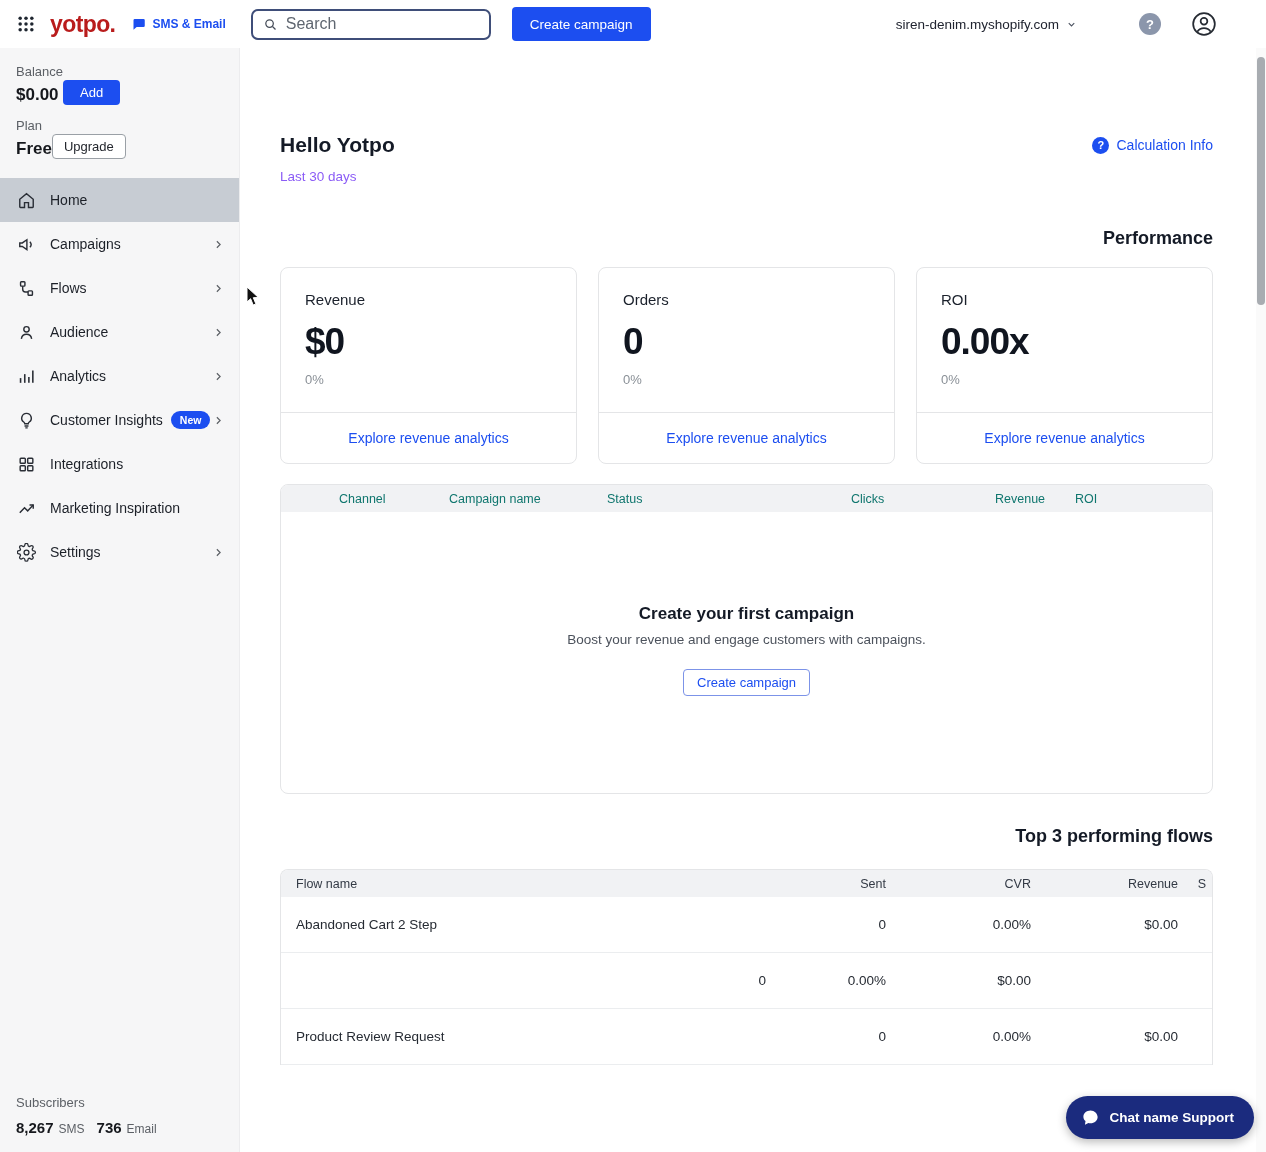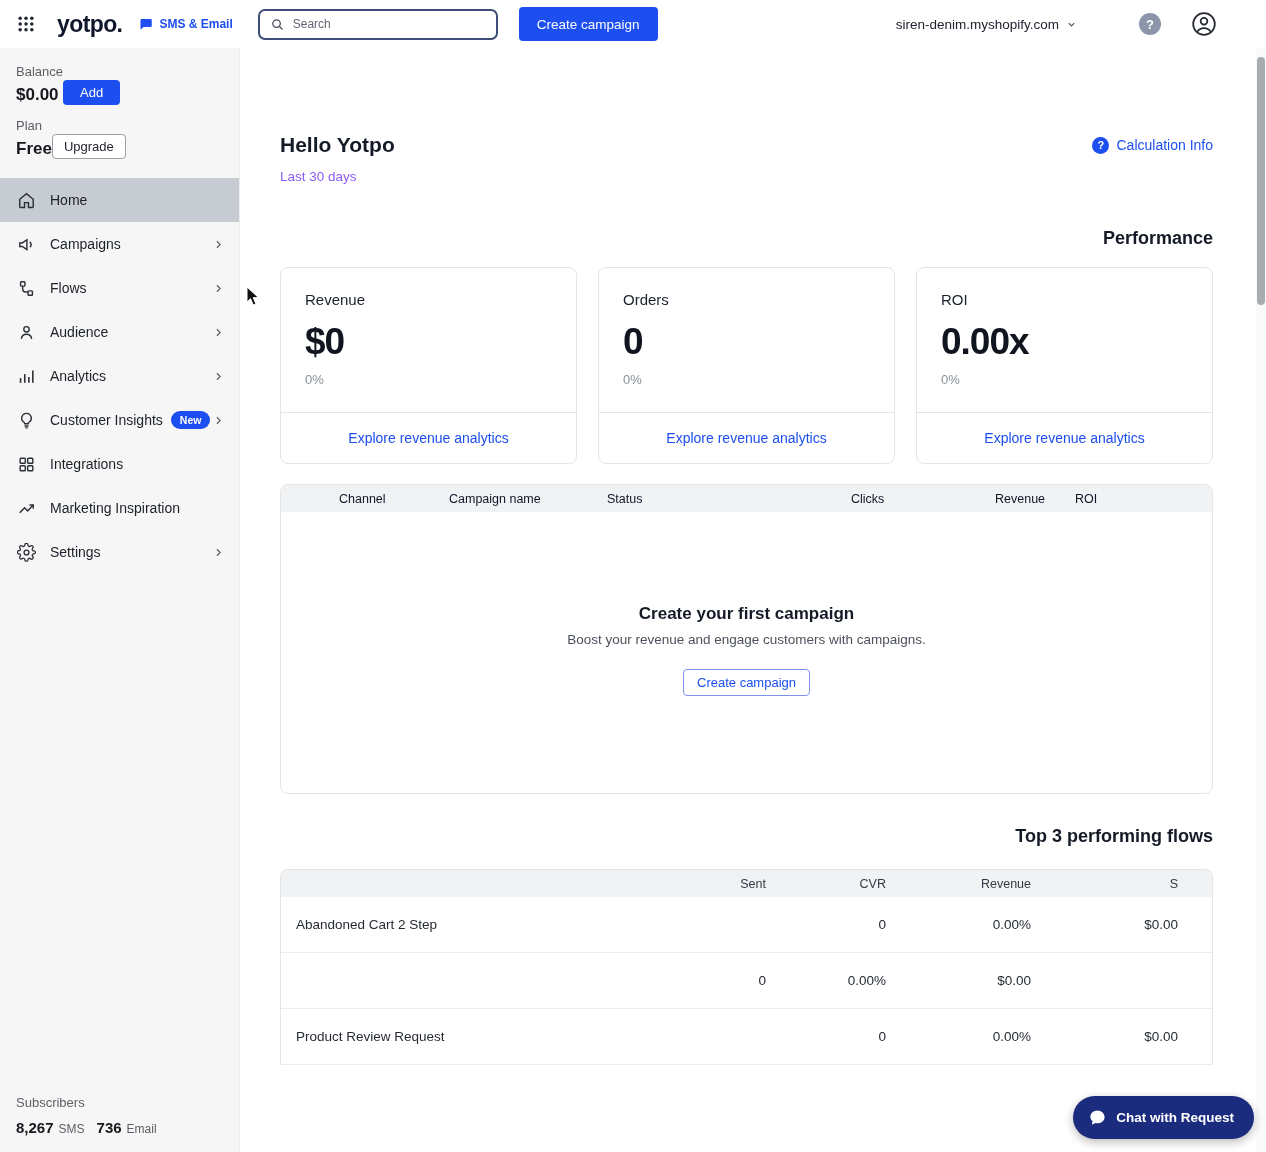--- a/index.html
+++ b/index.html
@@ -9,24 +9,24 @@
     background: #fff;
     color: #1a2130;
     position: relative;
     overflow: hidden;
   }
   svg { display:block; }
 
   
   .header { position:absolute; top:0; left:0; width:1266px; height:48px; background:#fff; display:flex; align-items:center; z-index:20; }
   .apps-btn { width:36px; height:36px; margin-left:8px; display:flex; align-items:center; justify-content:center; border-radius:6px; cursor:pointer; color:#1f2630; }
-  .logo { font-size:23px; font-weight:bold; color:#0f172a; margin-left:13px; letter-spacing:-0.6px; }
+  .logo { font-size:23px; font-weight:bold; color:#b91c1c; margin-left:6px; letter-spacing:-0.6px; }
   .product-badge { display:flex; align-items:center; gap:6px; margin-left:16px; color:#1c4ef0; font-weight:bold; font-size:12px; cursor:default; }
   .search-wrap { margin-left:25px; width:240px; height:31px; border:2px solid #3f4e79; border-radius:7px; display:flex; align-items:center; padding:0 10px; gap:8px; background:#fff; }
-  .search-wrap input { border:none; outline:none; font-size:12px; width:100%; color:#ec4899; background:transparent; font-family:"Liberation Sans",sans-serif; }
+  .search-wrap input { border:none; outline:none; font-size:16px; width:100%; color:#ec4899; background:transparent; font-family:"Liberation Sans",sans-serif; }
   .search-wrap input::placeholder { color:#5f6670; }
   .create-btn { margin-left:21px; height:34px; padding:0 18px; background:#1c4ef0; color:#fff; border:none; border-radius:4px; font-size:13.5px; cursor:pointer; font-family:"Liberation Sans",sans-serif; }
   .header-right { margin-left:auto; display:flex; align-items:center; margin-right:49px; }
   .store { display:flex; align-items:center; gap:7px; font-size:13.5px; color:#202430; cursor:pointer; }
   .help-circle { width:22px; height:22px; border-radius:50%; background:#8b96ab; color:#fff; font-weight:bold; display:flex; align-items:center; justify-content:center; font-size:13px; margin-left:62px; cursor:pointer; }
   .avatar { margin-left:30px; color:#262b33; cursor:pointer; }
 
   
   .sidebar { position:absolute; top:48px; left:0; width:240px; bottom:0; background:#f6f6f7; border-right:1px solid #ececee; display:flex; flex-direction:column; z-index:10; }
   .wallet { padding:16px 16px 4px; }
@@ -61,21 +61,21 @@
   .card { flex:1; border:1px solid #e4e5e7; border-radius:8px; background:#fff; }
   .card-top { padding:23px 24px 0; height:144px; }
   .card-title { font-size:15px; color:#1b212c; }
   .card-value { font-size:37px; font-weight:bold; color:#10151f; margin-top:13px; letter-spacing:-1px; }
   .card-pct { font-size:13px; color:#8a9097; margin-top:9px; }
   .card-bottom { border-top:1px solid #e4e5e7; height:51px; display:flex; align-items:center; justify-content:center; }
   .card-link { color:#1c4ef0; font-size:14px; cursor:pointer; }
 
   .campaigns-title { margin-top:30px; }
   .table-box { margin-top:20px; border:1px solid #e4e5e7; border-radius:8px; overflow:hidden; }
-  .camp-header { display:grid; grid-template-columns:110px 158px 244px 144px 80px 1fr; padding-left:58px; background:#f1f2f4; height:27px; align-items:center; font-size:12.5px; color:#0f172a; }
+  .camp-header { display:grid; grid-template-columns:110px 158px 244px 144px 80px 1fr; padding-left:58px; background:#f1f2f4; height:27px; align-items:center; font-size:12.5px; color:#0f766e; }
   .camp-empty { height:281px; display:flex; flex-direction:column; align-items:center; padding-top:92px; }
   .empty-title { font-size:17px; font-weight:bold; color:#141a26; }
   .empty-sub { font-size:13.5px; color:#4c525c; margin-top:8px; }
   .empty-btn { margin-top:22px; background:#fff; color:#1c4ef0; border:1px solid #7c93e8; border-radius:4px; font-size:13px; padding:5px 13px; cursor:pointer; font-family:"Liberation Sans",sans-serif; }
 
   .flows-title { margin-top:32px; }
   .flows-box { margin-top:22px; border:1px solid #e4e5e7; border-bottom:none; border-radius:8px 8px 0 0; overflow:hidden; }
   .flow-grid { display:grid; grid-template-columns:1fr 120px 145px 147px 28px; padding:0 6px 0 15px; align-items:center; }
   .flow-header { background:#f1f2f4; height:27px; font-size:12.5px; color:#333a45; }
   .flow-row { height:56px; border-bottom:1px solid #ebedef; font-size:13.5px; color:#262b33; background:#fff; }
@@ -360,20 +360,21 @@
       <div class="empty-title">Create your first campaign</div>
       <div class="empty-sub">Boost your revenue and engage customers with campaigns.</div>
       <button class="empty-btn">Create campaign</button>
     </div>
   </div>
 
   <div class="section-title flows-title">Top 3 performing flows</div>
 
   <div class="flows-box">
     <div class="flow-grid flow-header">
+      <span>Flow name</span>
       <span class="num">Sent</span>
       <span class="num">CVR</span>
       <span class="num">Revenue</span>
       <span class="num">S</span>
     </div>
     <div class="flow-grid flow-row">
       <span>Abandoned Cart 2 Step</span>
       <span class="num">0</span>
       <span class="num">0.00%</span>
       <span class="num">$0.00</span>
@@ -394,21 +395,21 @@
     </div>
   </div>
 </div>
 
 <button class="chat-btn">
   <span>
     <svg width="19" height="19" viewBox="0 0 24 24" fill="#fff">
         <path d="M12 3C7 3 3 6.5 3 10.9c0 2.2 1 4.2 2.7 5.6L5 21l4.3-1.9c.9.2 1.8.3 2.7.3 5 0 9-3.5 9-7.9S17 3 12 3Z"></path>
       </svg>
   </span>
-  <span>Chat with Request</span>
+  <span>Chat name Support</span>
 </button>
 
 <div class="scroll-track">
   <div class="scroll-thumb"></div>
 </div>
 
 <svg class="cursor" width="15" height="21" viewBox="0 0 15 21">
   <path d="M1 1 L1 16 L4.6 12.7 L7.2 19 L9.9 17.9 L7.3 11.7 L12.4 11.5 Z" fill="#111" stroke="#fff" stroke-width="1"></path>
 </svg>
 

